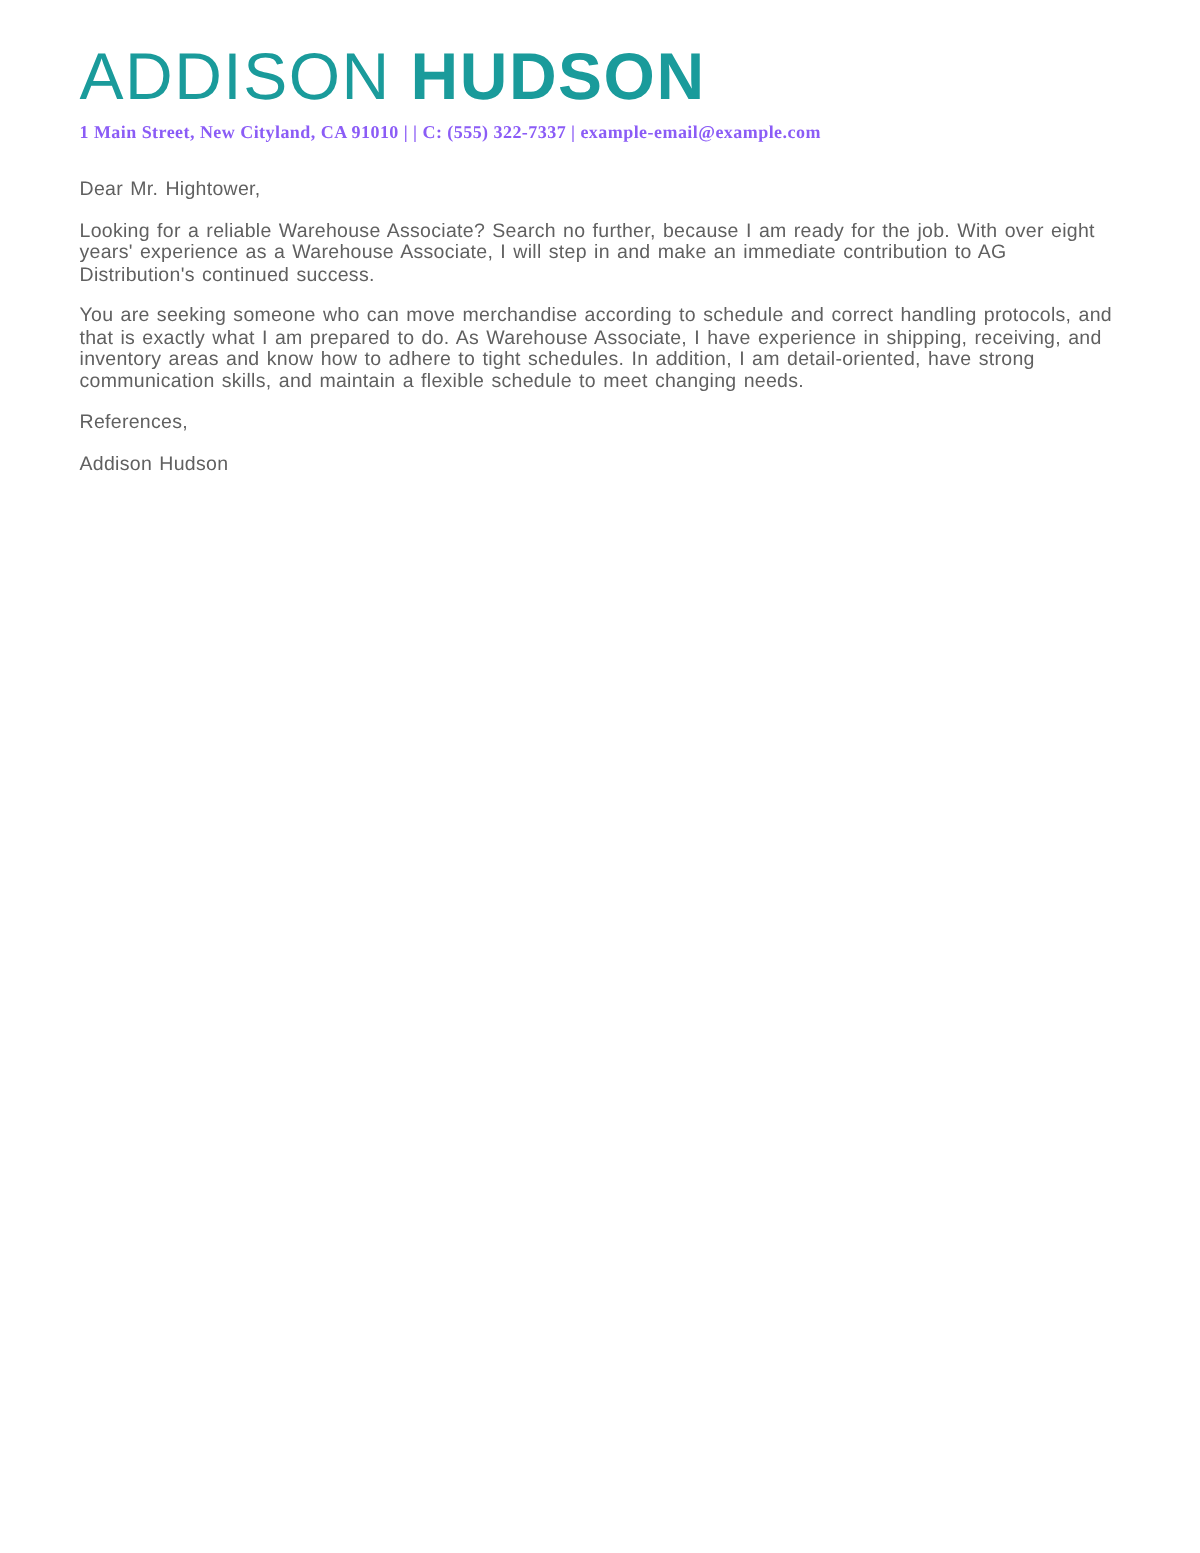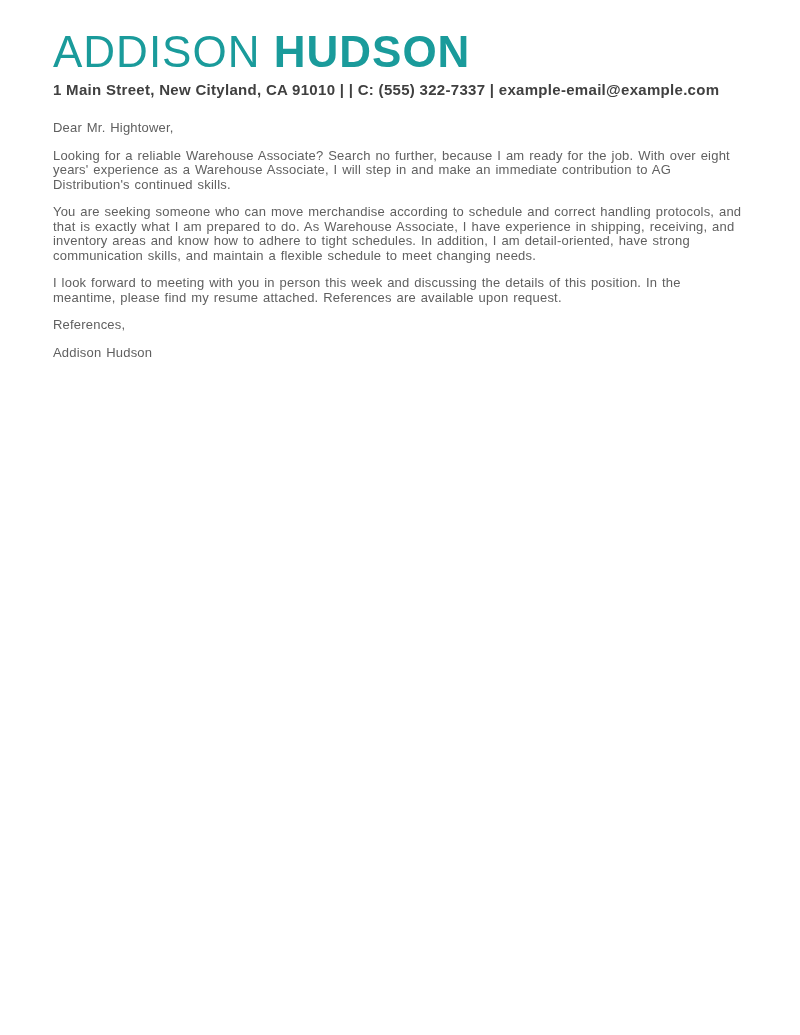--- a/index.html
+++ b/index.html
@@ -25,25 +25,26 @@
     white-space: nowrap;
     margin: 0 0 7px 0;
   }
   .header-name .first {
     font-weight: 400;
   }
   .header-name .last {
     font-weight: 800;
   }
   .contact-line {
-    color: #404040;
-    font-size: 15px;
+    color: #8b5cf6;
+    font-size: 12px;
     font-weight: 600;
     letter-spacing: 0.3px;
     margin: 0 0 14px 0;
+    font-family: Liberation Serif, serif;
   }
   .letter-body {
     color: #606060;
     font-size: 13px;
     line-height: 14.5px;
     letter-spacing: 0.2px;
     word-spacing: 1px;
     max-width: 692px;
     margin-top: 23px;
   }
@@ -69,25 +70,24 @@
     <span class="first">ADDISON</span>
     <span class="last">HUDSON</span>
   </h1>
 
   <div class="contact-line">1 Main Street, New Cityland, CA 91010 | | C: (555) 322-7337 | example-email@example.com</div>
 
   <div class="letter-body">
 
     <p class="salutation">Dear Mr. Hightower,</p>
 
-    <p>Looking for a reliable Warehouse Associate? Search no further, because I am ready for the job. With over eight years' experience as a Warehouse Associate, I will step in and make an immediate contribution to AG Distribution's continued skills.</p>
+    <p>Looking for a reliable Warehouse Associate? Search no further, because I am ready for the job. With over eight years' experience as a Warehouse Associate, I will step in and make an immediate contribution to AG Distribution's continued success.</p>
 
     <p>You are seeking someone who can move merchandise according to schedule and correct handling protocols, and that is exactly what I am prepared to do. As Warehouse Associate, I have experience in shipping, receiving, and inventory areas and know how to adhere to tight schedules. In addition, I am detail-oriented, have strong communication skills, and maintain a flexible schedule to meet changing needs.</p>
 
-    <p>I look forward to meeting with you in person this week and discussing the details of this position. In the meantime, please find my resume attached. References are available upon request.</p>
 
     <p class="closing">References,</p>
 
     <p class="signature">Addison Hudson</p>
 
   </div>
 
 </div>
 
 </body></html>

